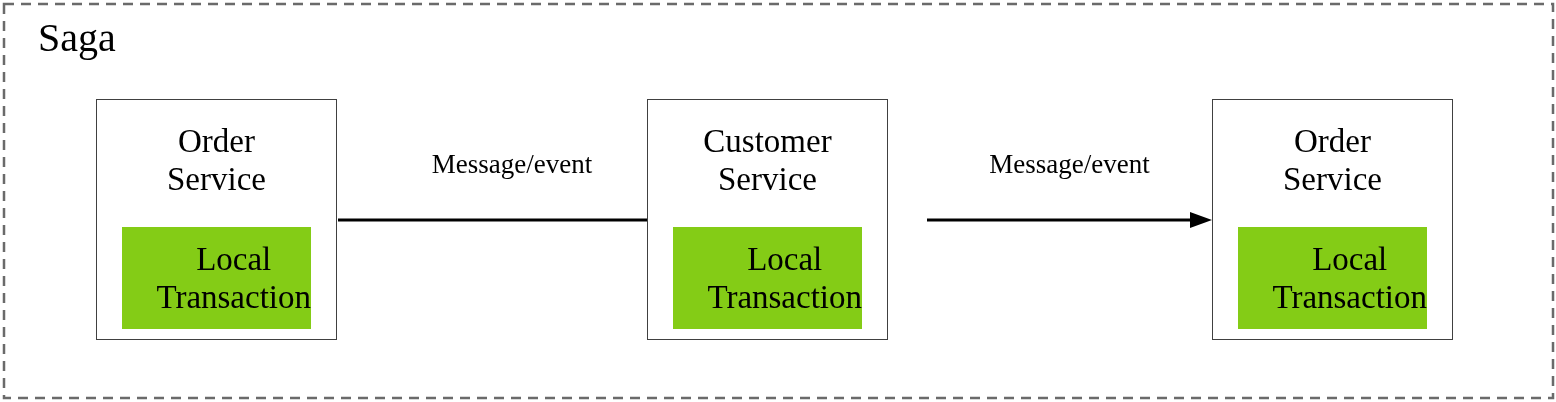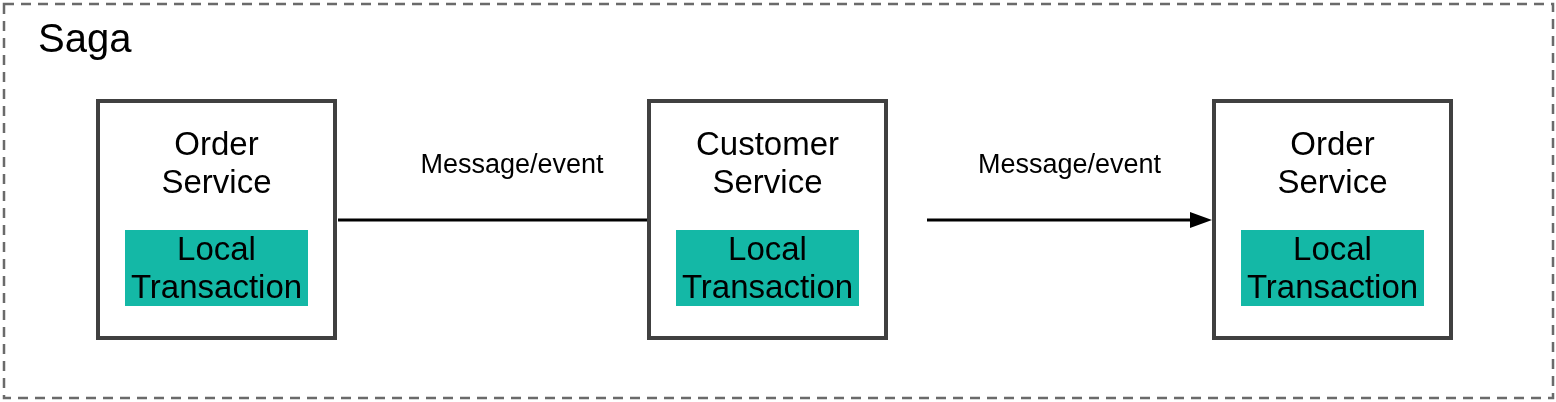--- a/index.html
+++ b/index.html
@@ -1,21 +1,21 @@
 <!DOCTYPE html>
 <html><head>
 <meta charset="utf-8">
 <style>
   html, body { margin: 0; padding: 0; background: #ffffff; }
   .canvas {
     position: relative;
     width: 1556px;
     height: 402px;
     background: #ffffff;
-    font-family: Liberation Sans, sans-serif;
+    font-family: Liberation Serif, serif;
     color: #000000;
     overflow: hidden;
   }
   .overlay {
     position: absolute;
     left: 0; top: 0;
     width: 1556px; height: 402px;
     pointer-events: none;
   }
   .diagram-title {
@@ -25,46 +25,46 @@
     font-size: 40px;
     line-height: 48px;
     color: #000000;
     white-space: nowrap;
   }
   .node {
     position: absolute;
     top: 99px;
     width: 241px;
     height: 241px;
-    border: 4px solid #404040;
+    border: 1px solid #404040;
     background: #ffffff;
     box-sizing: border-box;
   }
   .node-1 { left: 96px; }
   .node-2 { left: 647px; }
   .node-3 { left: 1212px; }
   .node-label {
     position: absolute;
     left: 0; right: 0;
     top: 22px;
     text-align: center;
     font-size: 33px;
     line-height: 38px;
     white-space: pre-line;
   }
   .local-tx {
     position: absolute;
     left: 25px;
     right: 25px;
     top: 127px;
-    height: 76px;
-    background: #14b8a6;
+    height: 102px;
+    background: #84cc16;
     display: flex;
     align-items: center;
-    justify-content: center;
+    justify-content: flex-end;
   }
   .local-tx-label {
     text-align: center;
     font-size: 33px;
     line-height: 38px;
     white-space: pre-line;
   }
   .edge-label {
     position: absolute;
     top: 142px;

